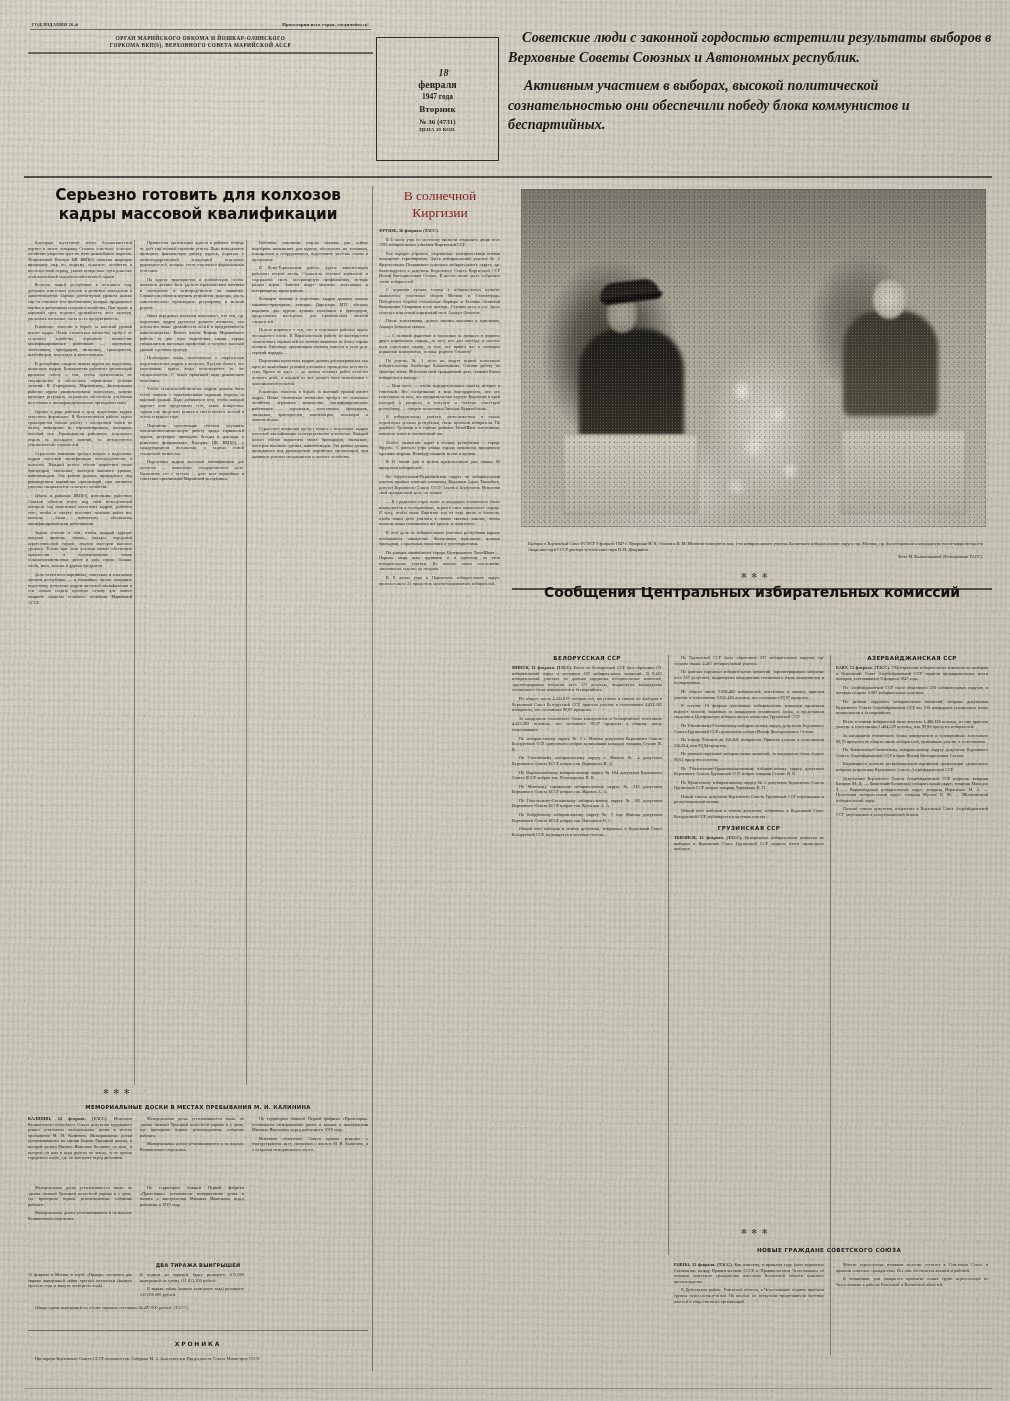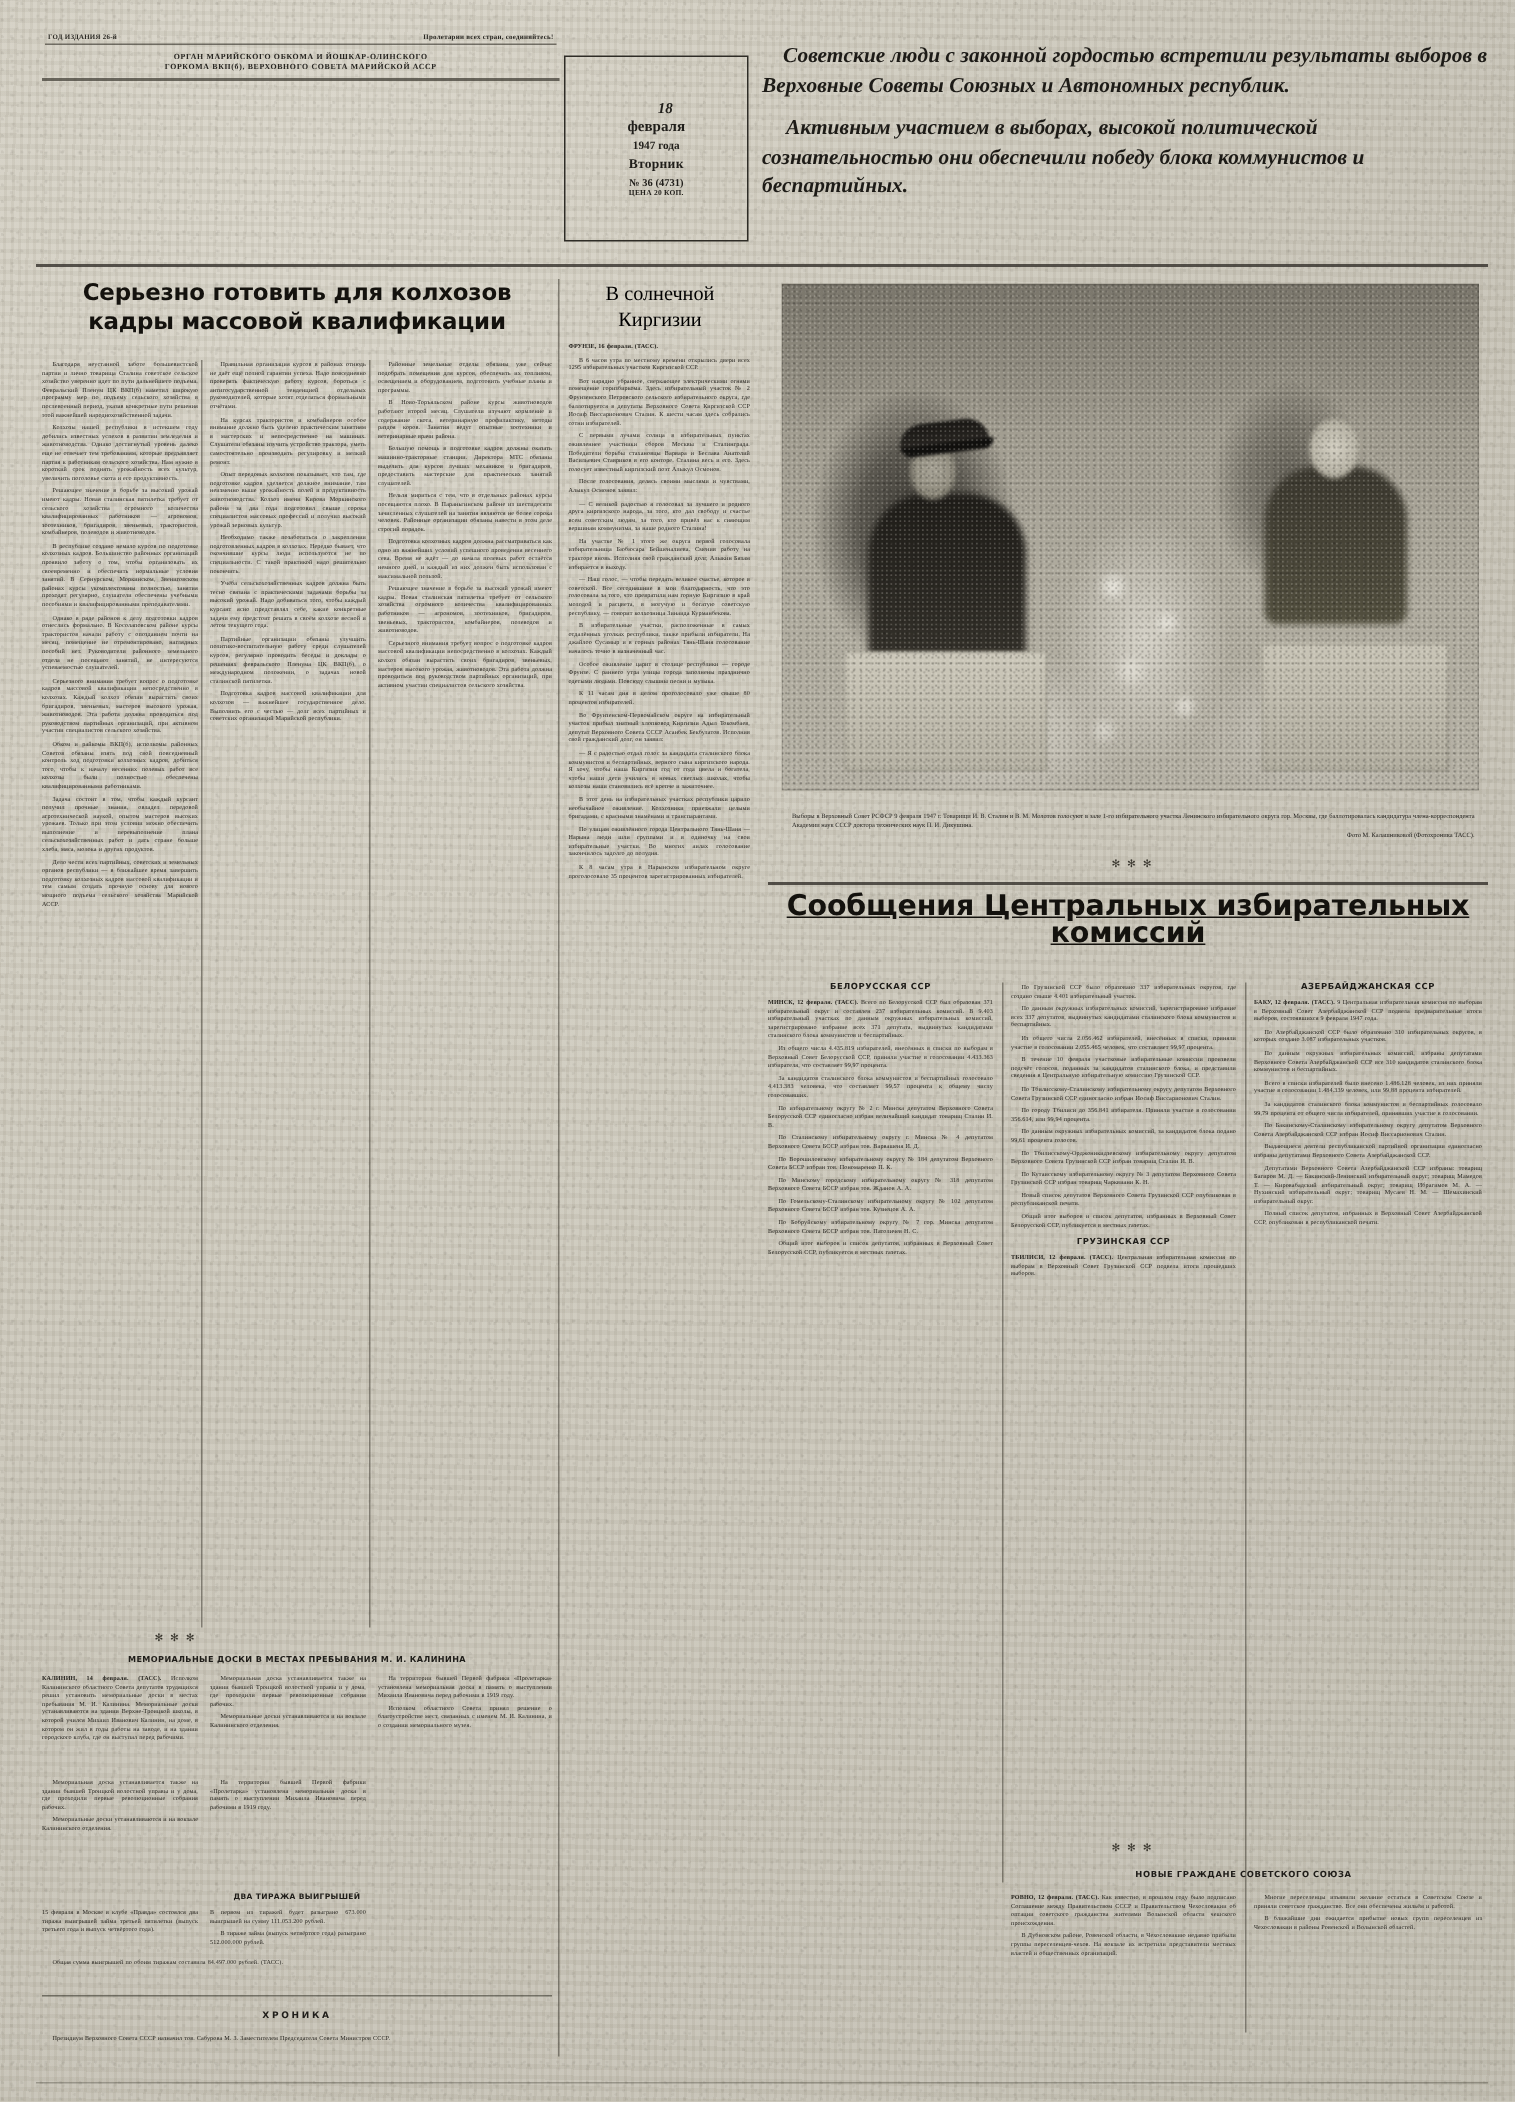--- a/index.html
+++ b/index.html
@@ -93,23 +93,23 @@
   
   .headline{
     font-family:"DejaVu Sans",sans-serif;
     font-weight:bold;color:#1c1a16;text-align:center;
     filter:blur(.28px) contrast(1.08);
   }
   #h-kadry{position:absolute;left:28px;top:186px;width:340px;
     font-size:15.3px;line-height:19px;letter-spacing:-.01em;}
   #h-kirgiz{position:absolute;left:378px;top:188px;width:124px;
     font-family:"Liberation Serif",serif;font-weight:normal;
-    font-size:13.5px;line-height:16.5px;color:#000000;filter:blur(.25px);}
-  #h-soob{position:absolute;left:512px;top:596px;width:480px;
-    font-size:19px;line-height:17.5px;letter-spacing:-.005em;text-decoration:underline;}
+    font-size:13.5px;line-height:16.5px;color:#7f1d1d;filter:blur(.25px);}
+  #h-soob{position:absolute;left:512px;top:584px;width:480px;
+    font-size:14px;line-height:17.5px;letter-spacing:-.005em;}
 
   .subhead{
     font-family:"DejaVu Sans",sans-serif;font-weight:bold;
     font-size:5.6px;letter-spacing:.07em;text-align:center;color:#1f1d19;
     filter:blur(.3px);
   }
   .subhead-sm{
     font-family:"DejaVu Sans",sans-serif;font-weight:bold;
     font-size:5px;letter-spacing:.05em;text-align:center;color:#1f1d19;
     filter:blur(.3px);margin:4px 0 3px 0;

